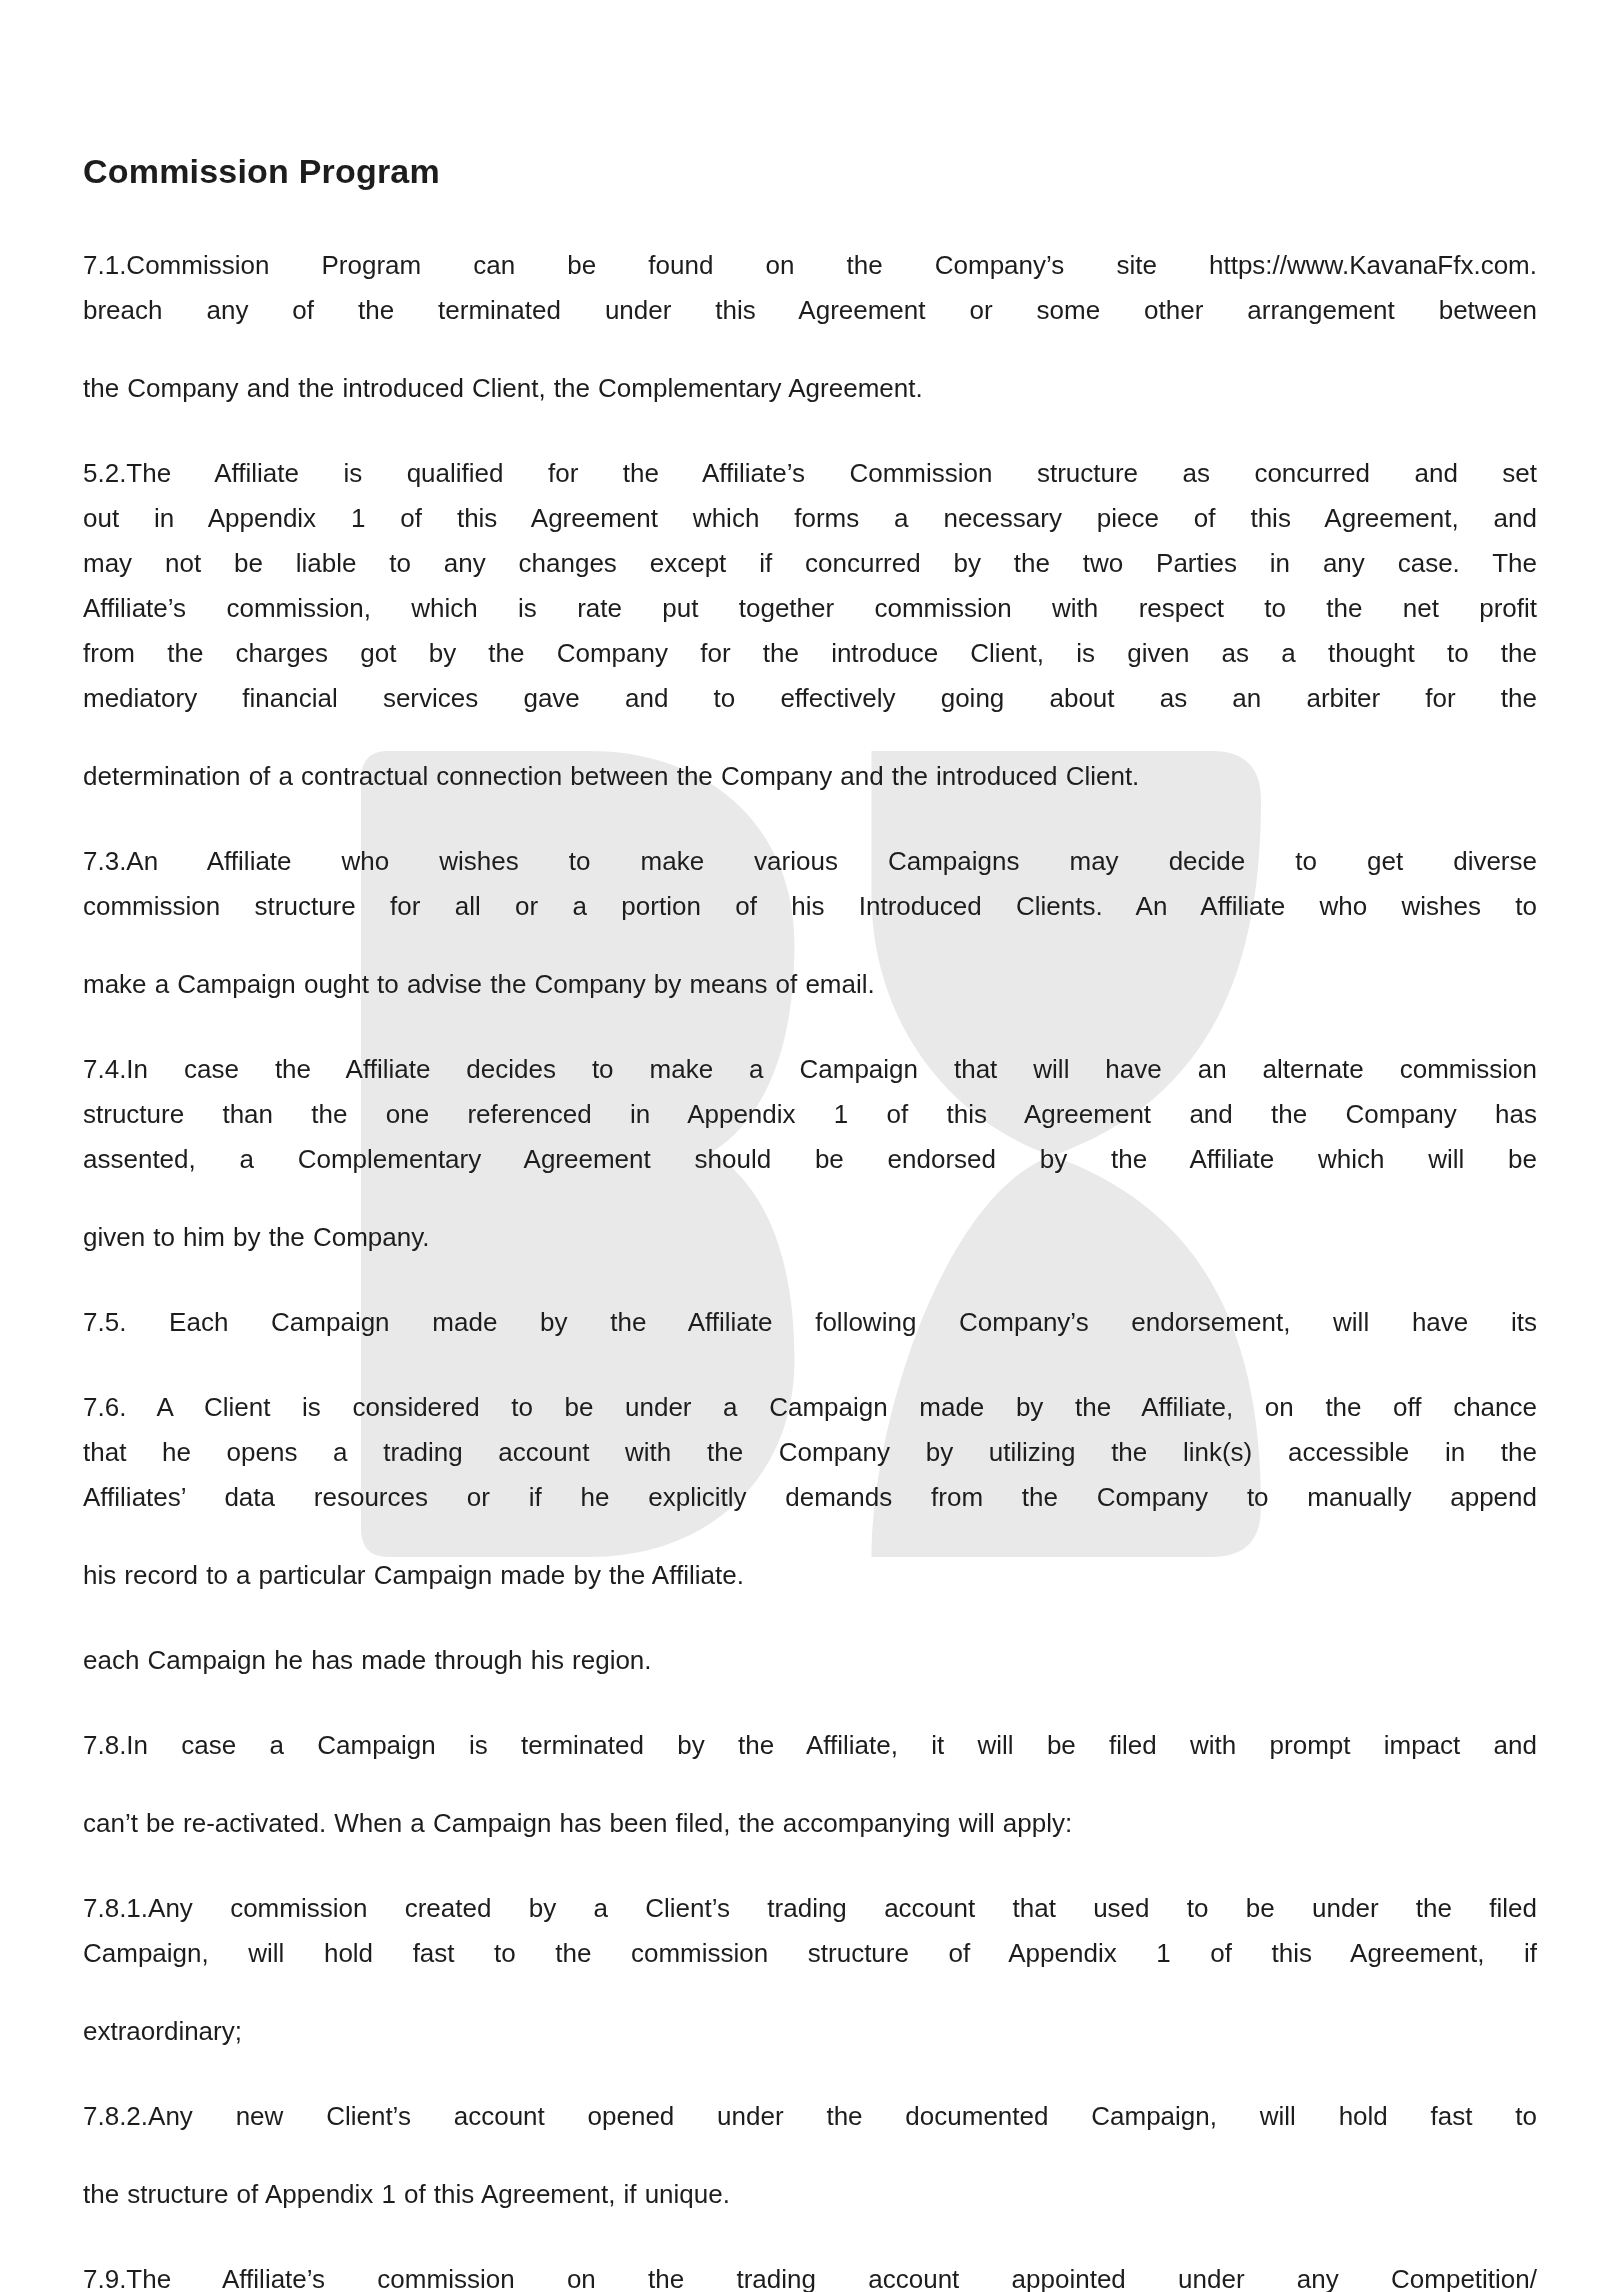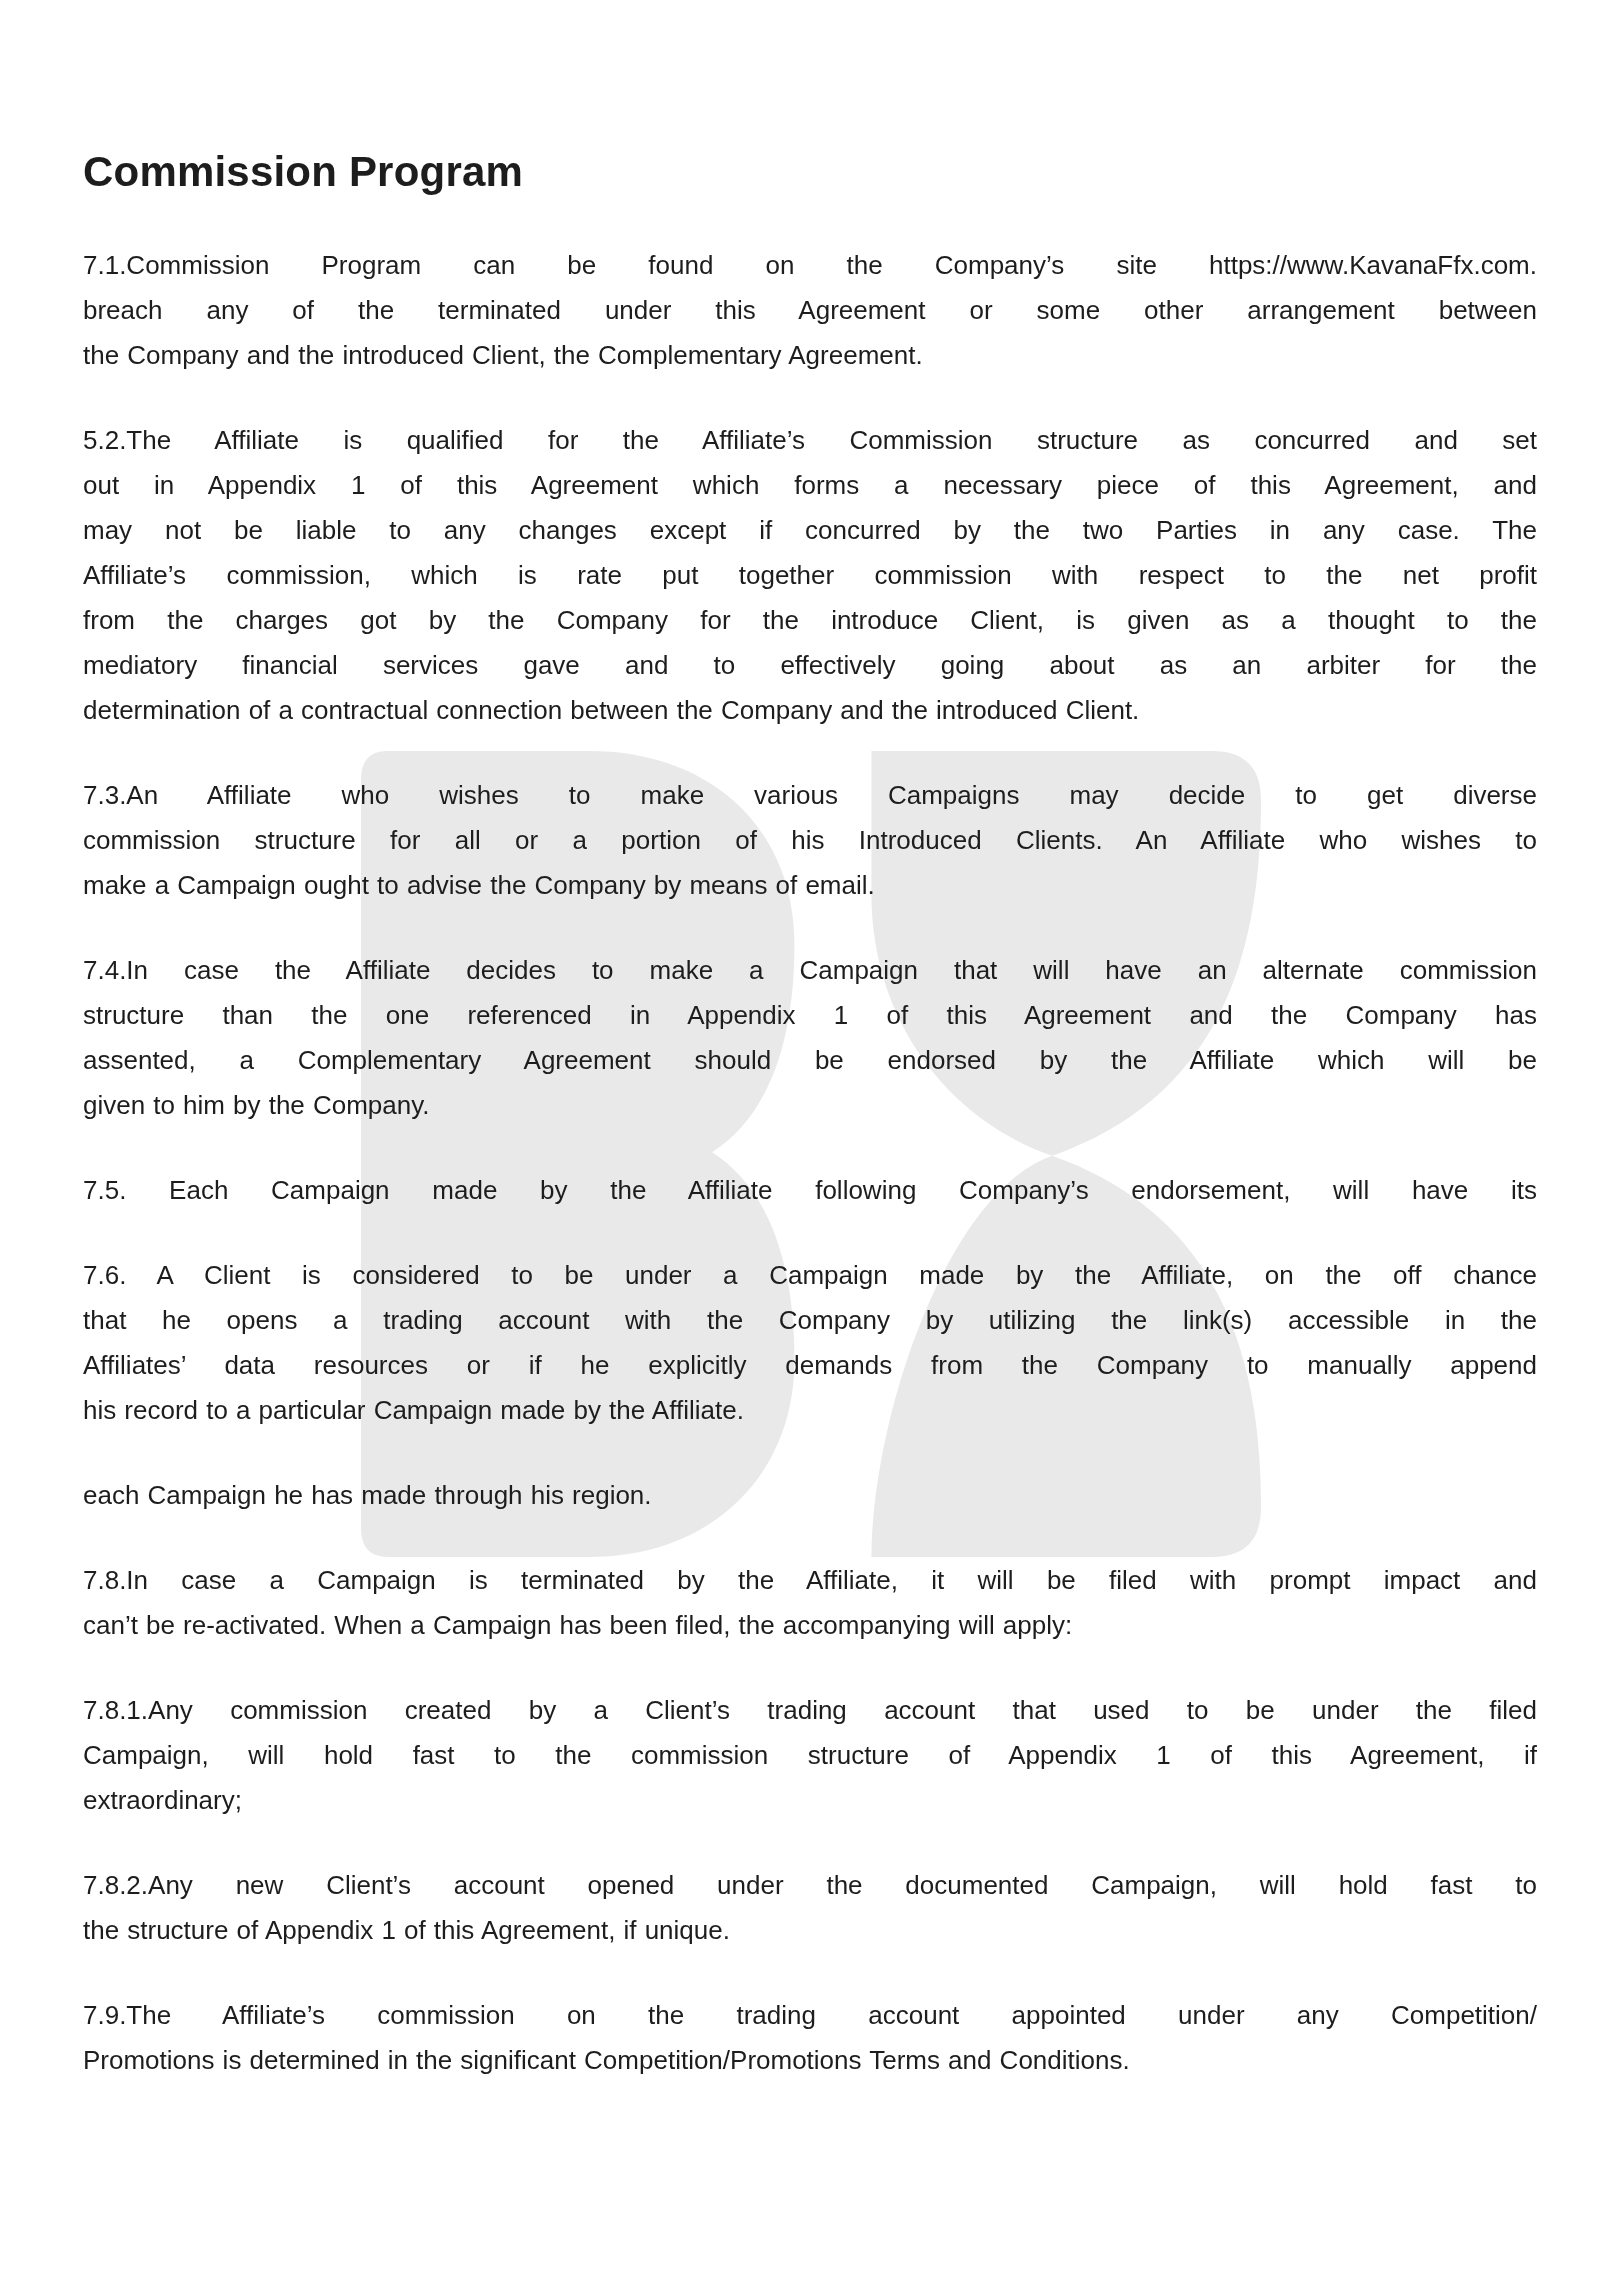--- a/index.html
+++ b/index.html
@@ -30,40 +30,41 @@
     width:900px;
     height:806px;
     z-index:0;
     pointer-events:none;
   }
   .content{
     position:relative;
     z-index:1;
   }
   h1.doc-title{
-    font-size:42px;
+    font-size:34px;
     line-height:43px;
     font-weight:bold;
     margin:0 0 50px 0;
     letter-spacing:0.2px;
   }
   .para{
     margin:0 0 40px 0;
   }
   .line{
     font-size:26px;
     line-height:45px;
     text-align:justify;
     text-align-last:justify;
     white-space:normal;
     word-spacing:0.9px;
   }
   .line.last{
     text-align:left;
     text-align-last:left;
+    margin-top:33px;
   }
 </style>
 </head>
 <body>
 
 <div class="page">
 
   <svg class="watermark" viewBox="0 0 1005 900" preserveAspectRatio="none" aria-hidden="true">
     <path class="wm-fill" d="M30,0 L255,0 C390,0 484,86 484,216 C484,330 452,410 392,448
          C452,486 484,566 484,680 C484,810 390,900 255,900 L30,900

